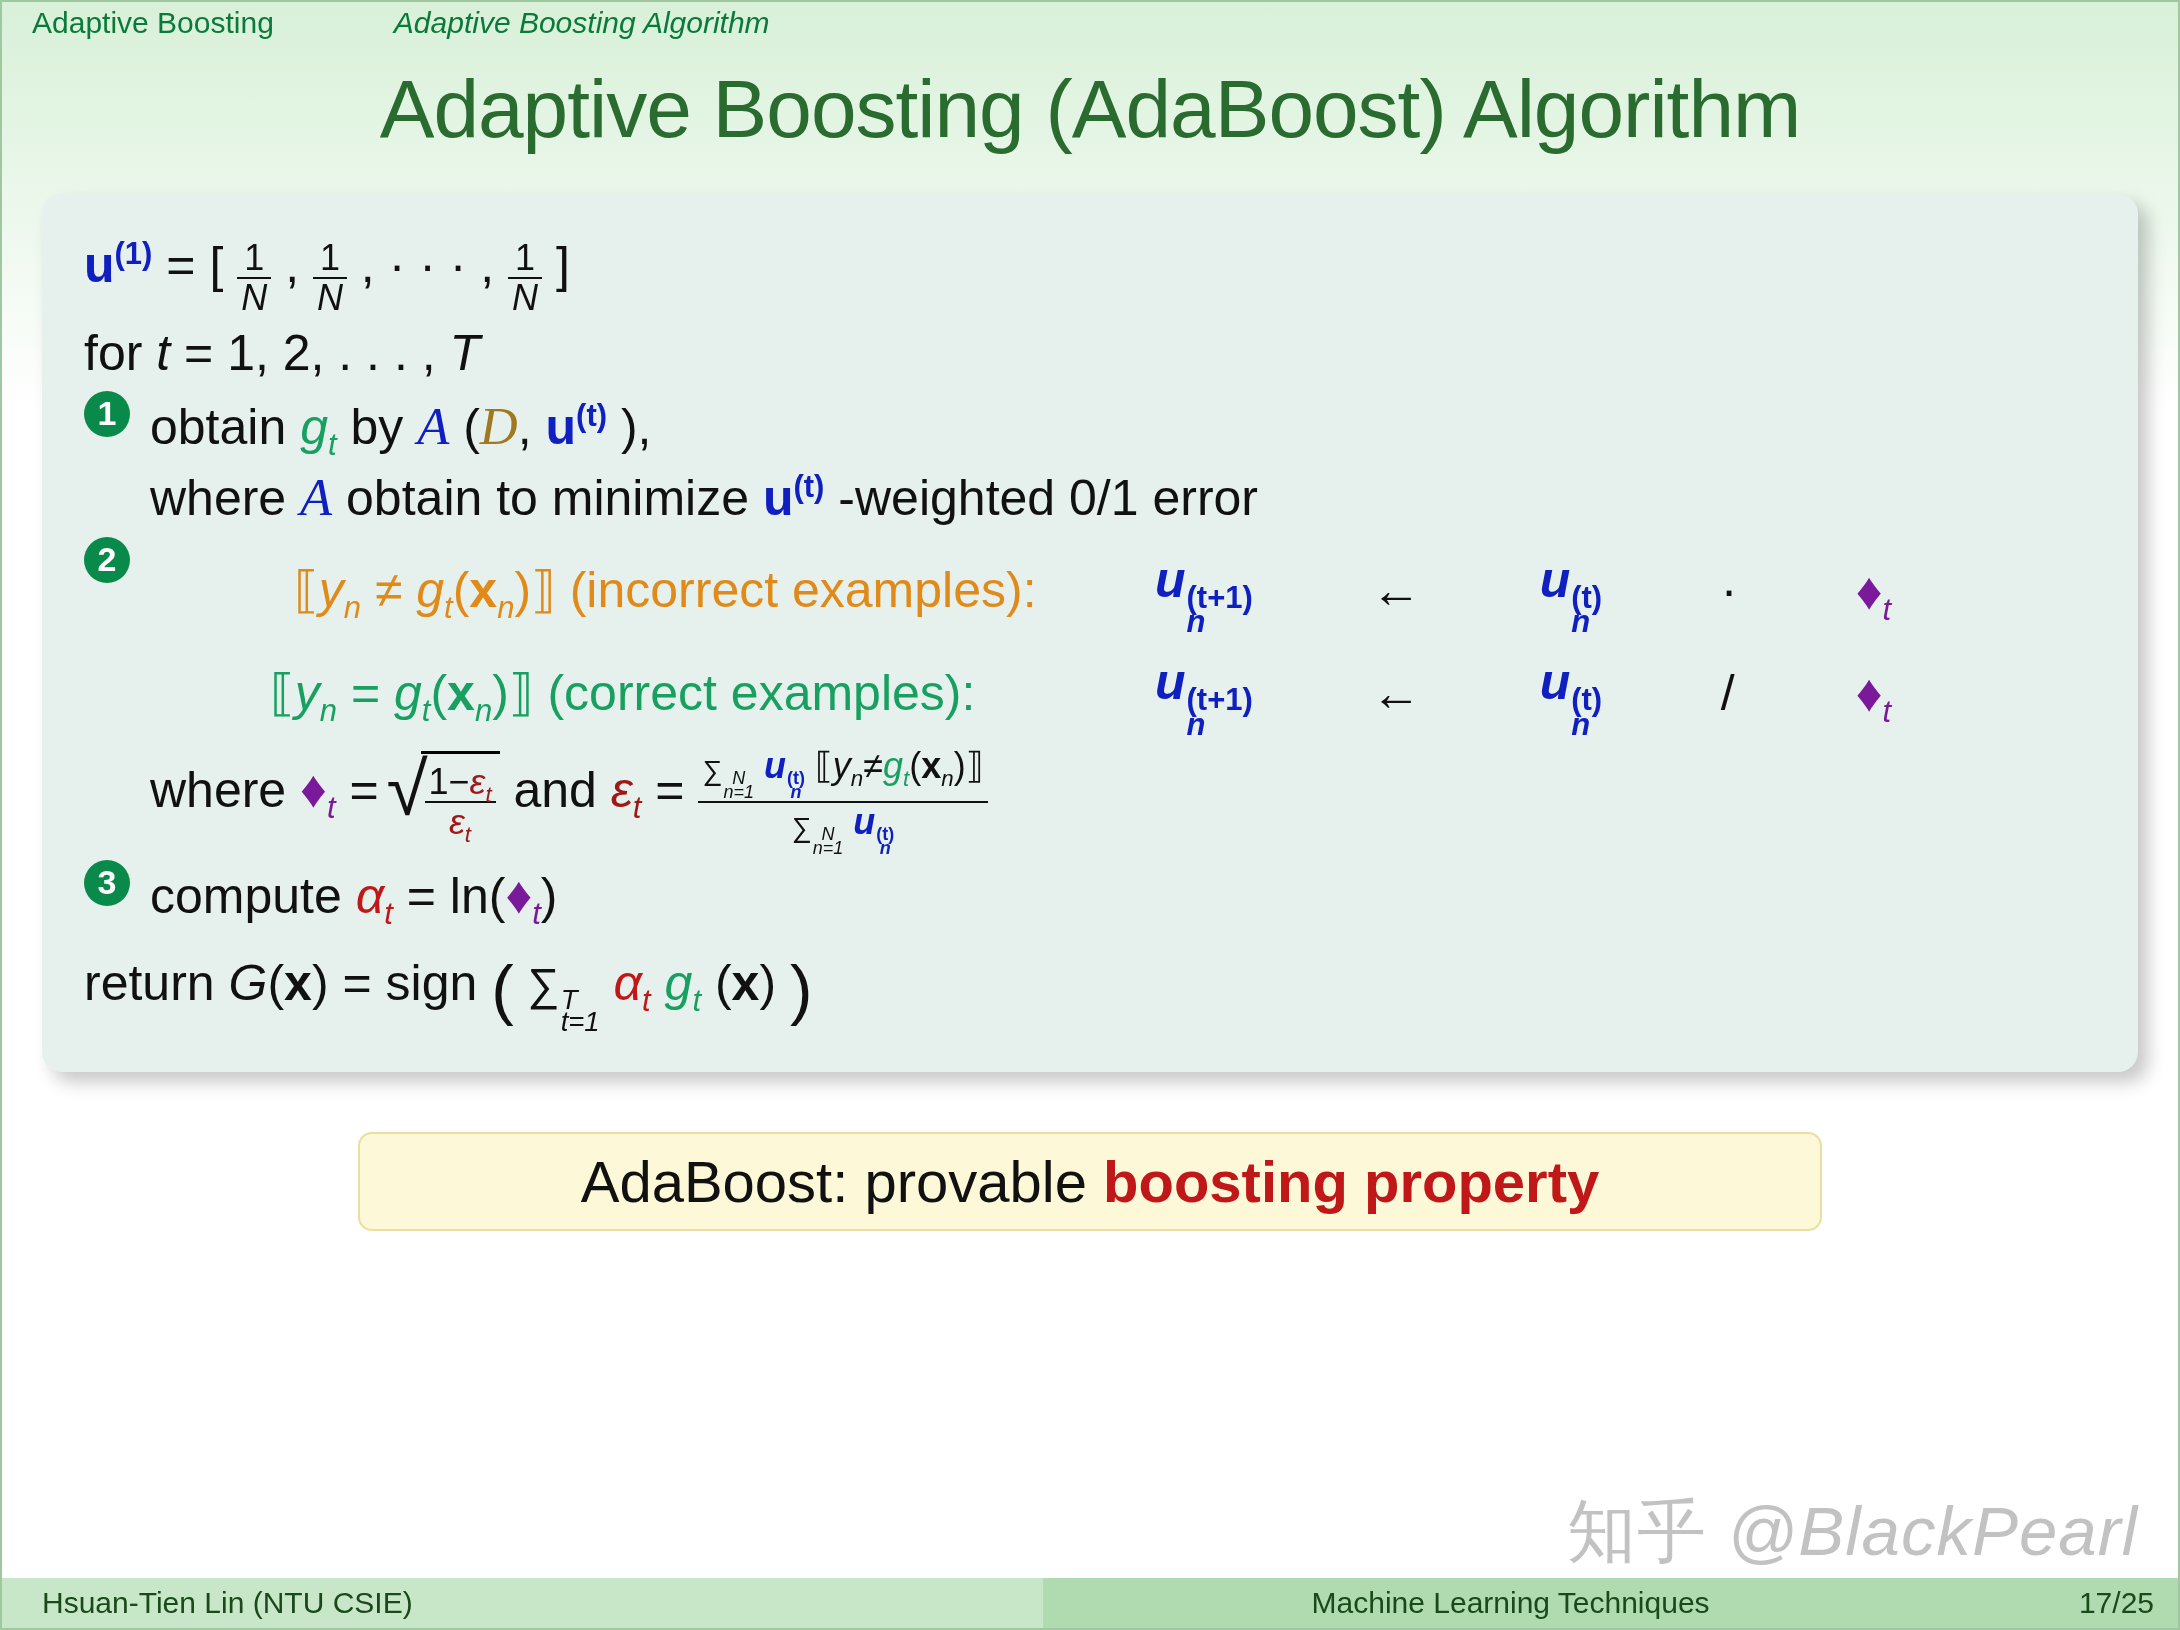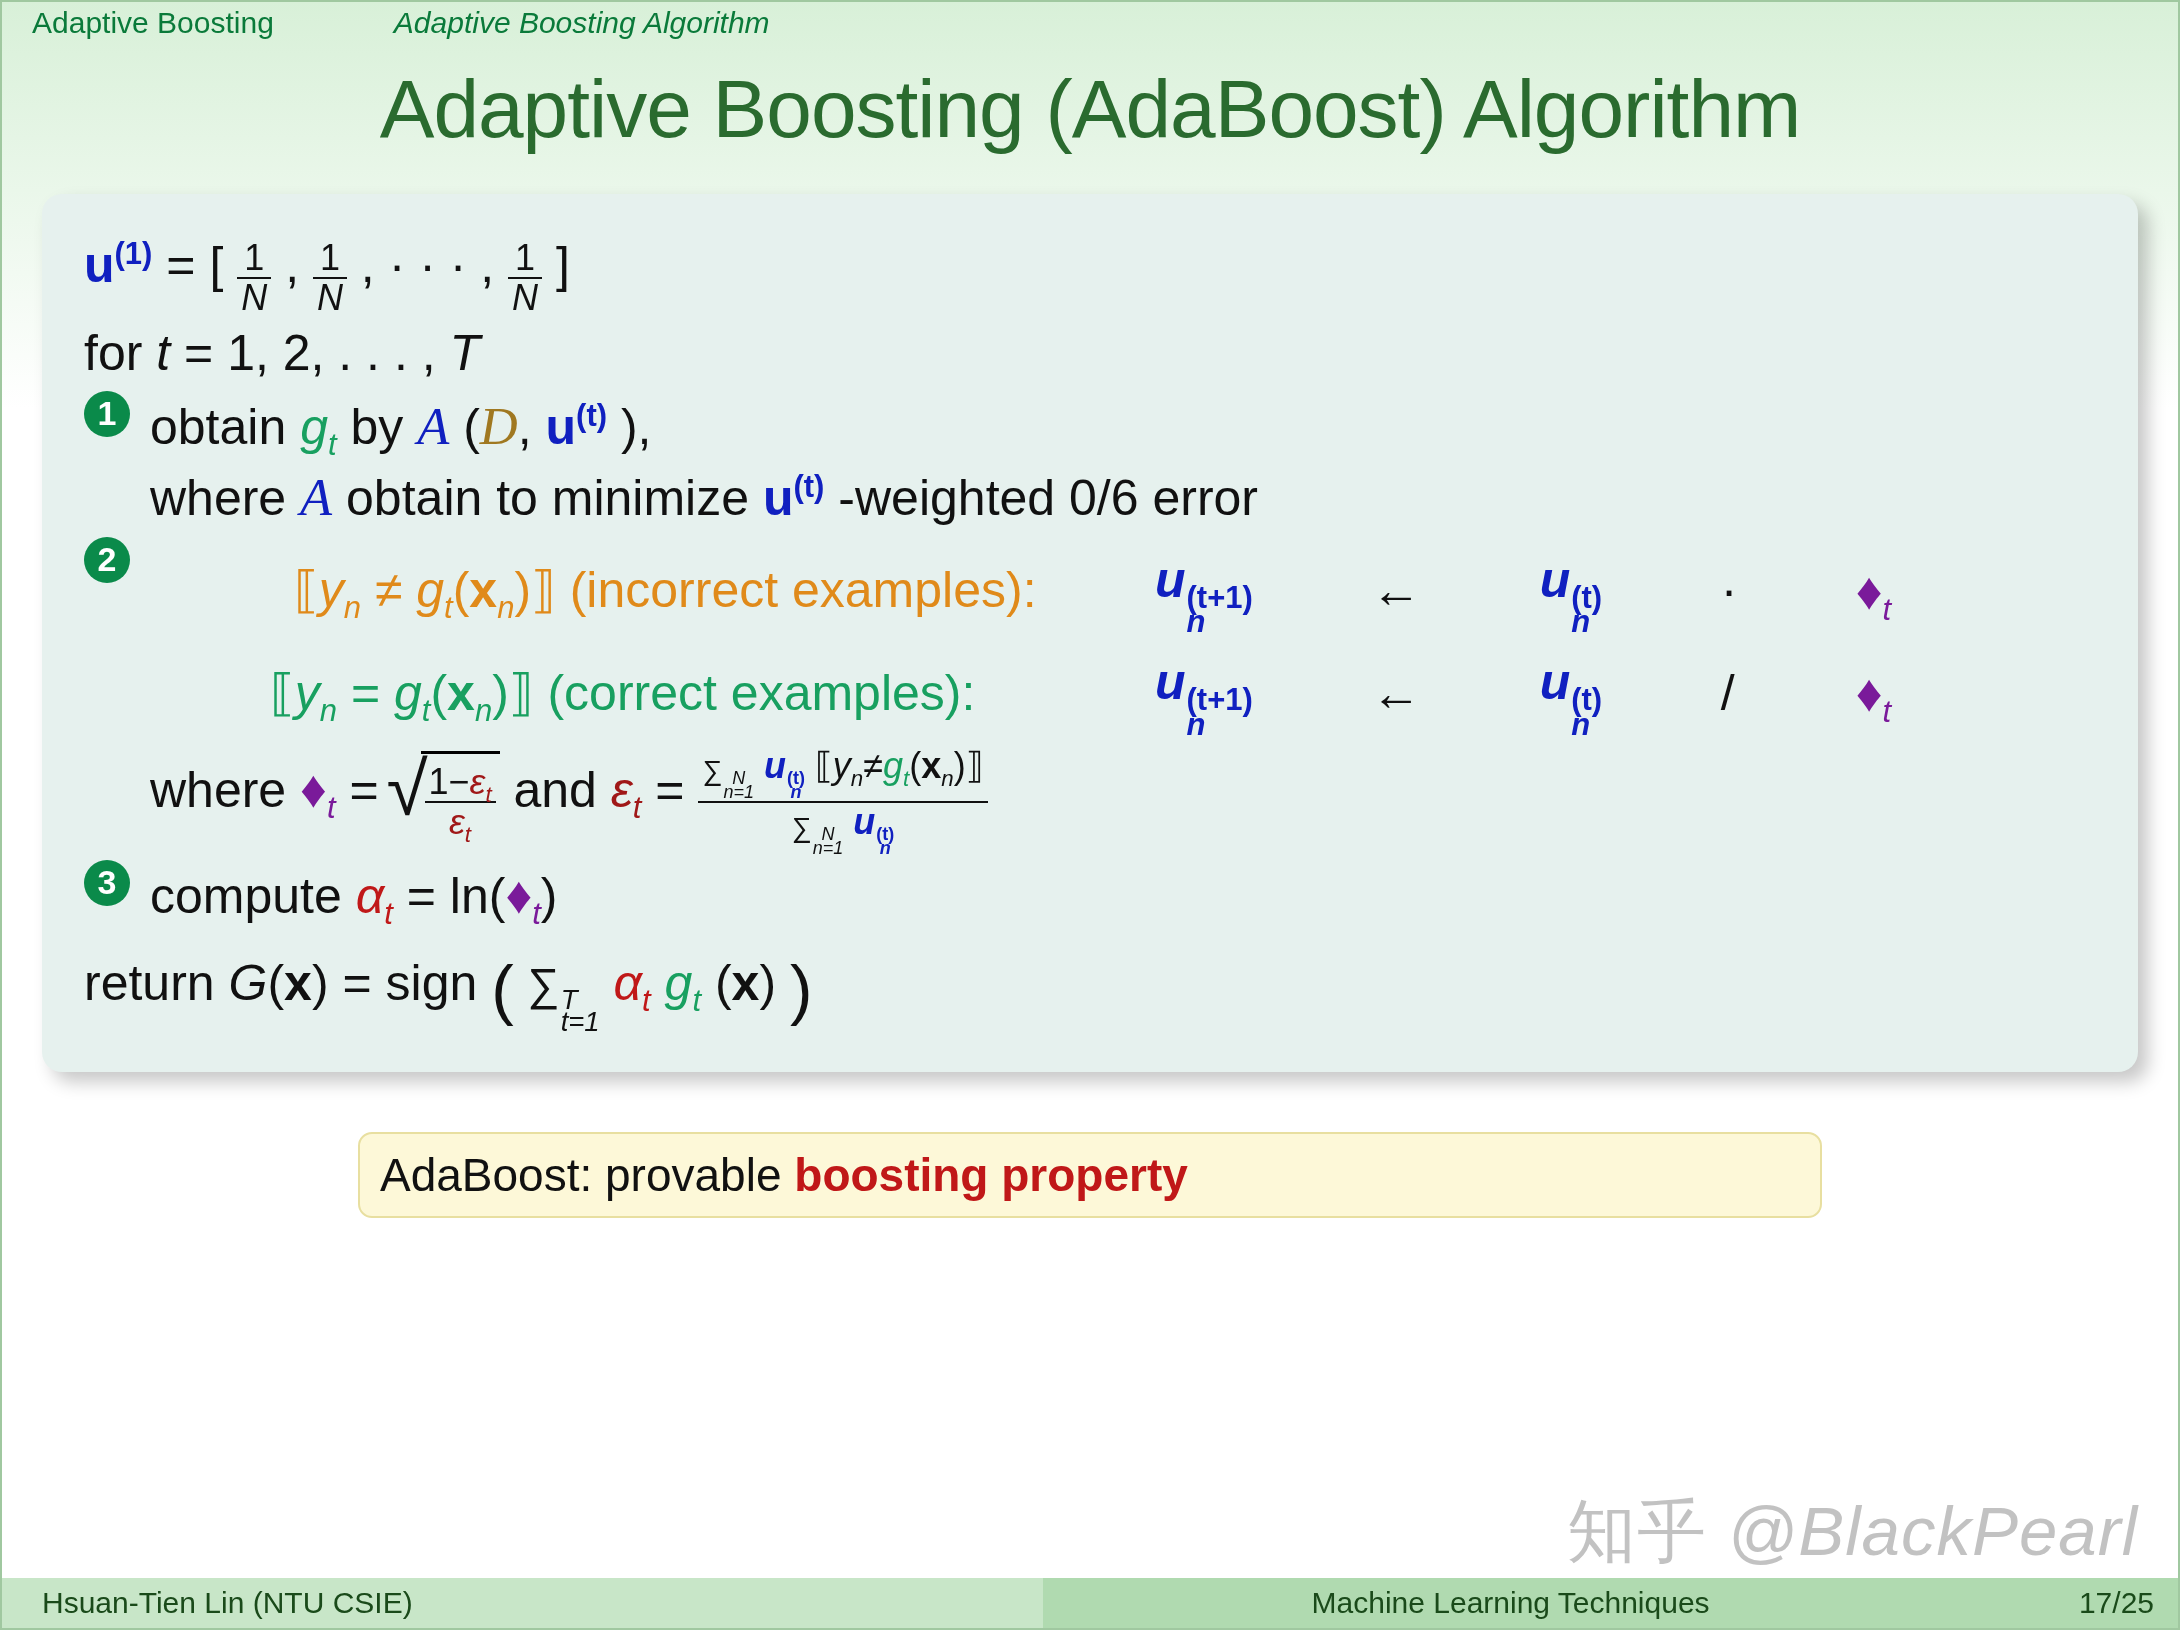--- a/index.html
+++ b/index.html
@@ -126,22 +126,22 @@
     font-size: 50px;
   }
   .eq-table > div { white-space: nowrap; }
 
   .highlight {
     margin: 60px auto 0 auto;
     width: 1420px;
     background: #fdf8d8;
     border: 2px solid #e8dfa0;
     border-radius: 14px;
-    text-align: left;
-    font-size: 46px;
+    text-align: center;
+    font-size: 58px;
     padding: 14px 20px;
     color: #111;
   }
   .highlight .bprop { color: #c01818; font-weight: 700; }
 
   .watermark {
     position: absolute;
     right: 40px;
     bottom: 50px;
     font-size: 69px;
@@ -212,21 +212,21 @@
           <span class="A">A</span>
           <span>(</span><span class="D">D</span><span>, </span>
           <span class="u">u</span><sup class="u">(t)</sup>
           <span>),</span>
         </div>
         <div>
           <span>where </span>
           <span class="A">A</span>
           <span> obtain to minimize </span>
           <span class="u">u</span><sup class="u">(t)</sup>
-          <span>-weighted 0/6 error</span>
+          <span>-weighted 0/1 error</span>
         </div>
       </div>
     </div>
 
     <div class="row step">
       <span class="num-circle">2</span>
       <div class="step-body">
 
         <div class="eq-table">
 

